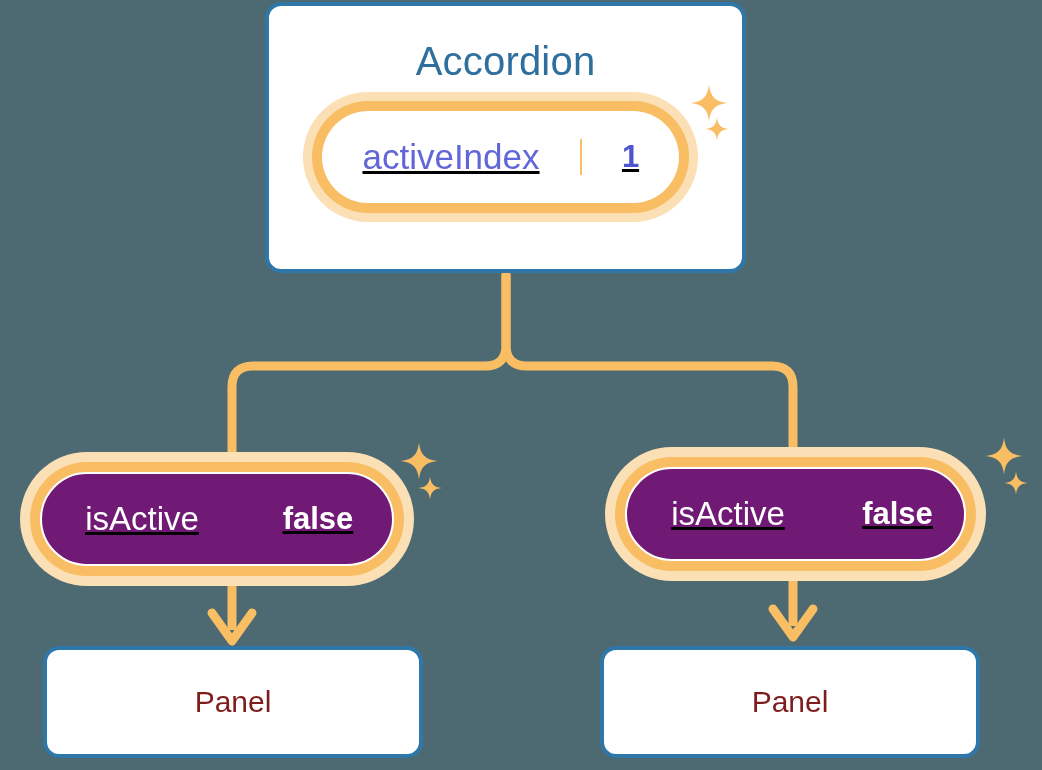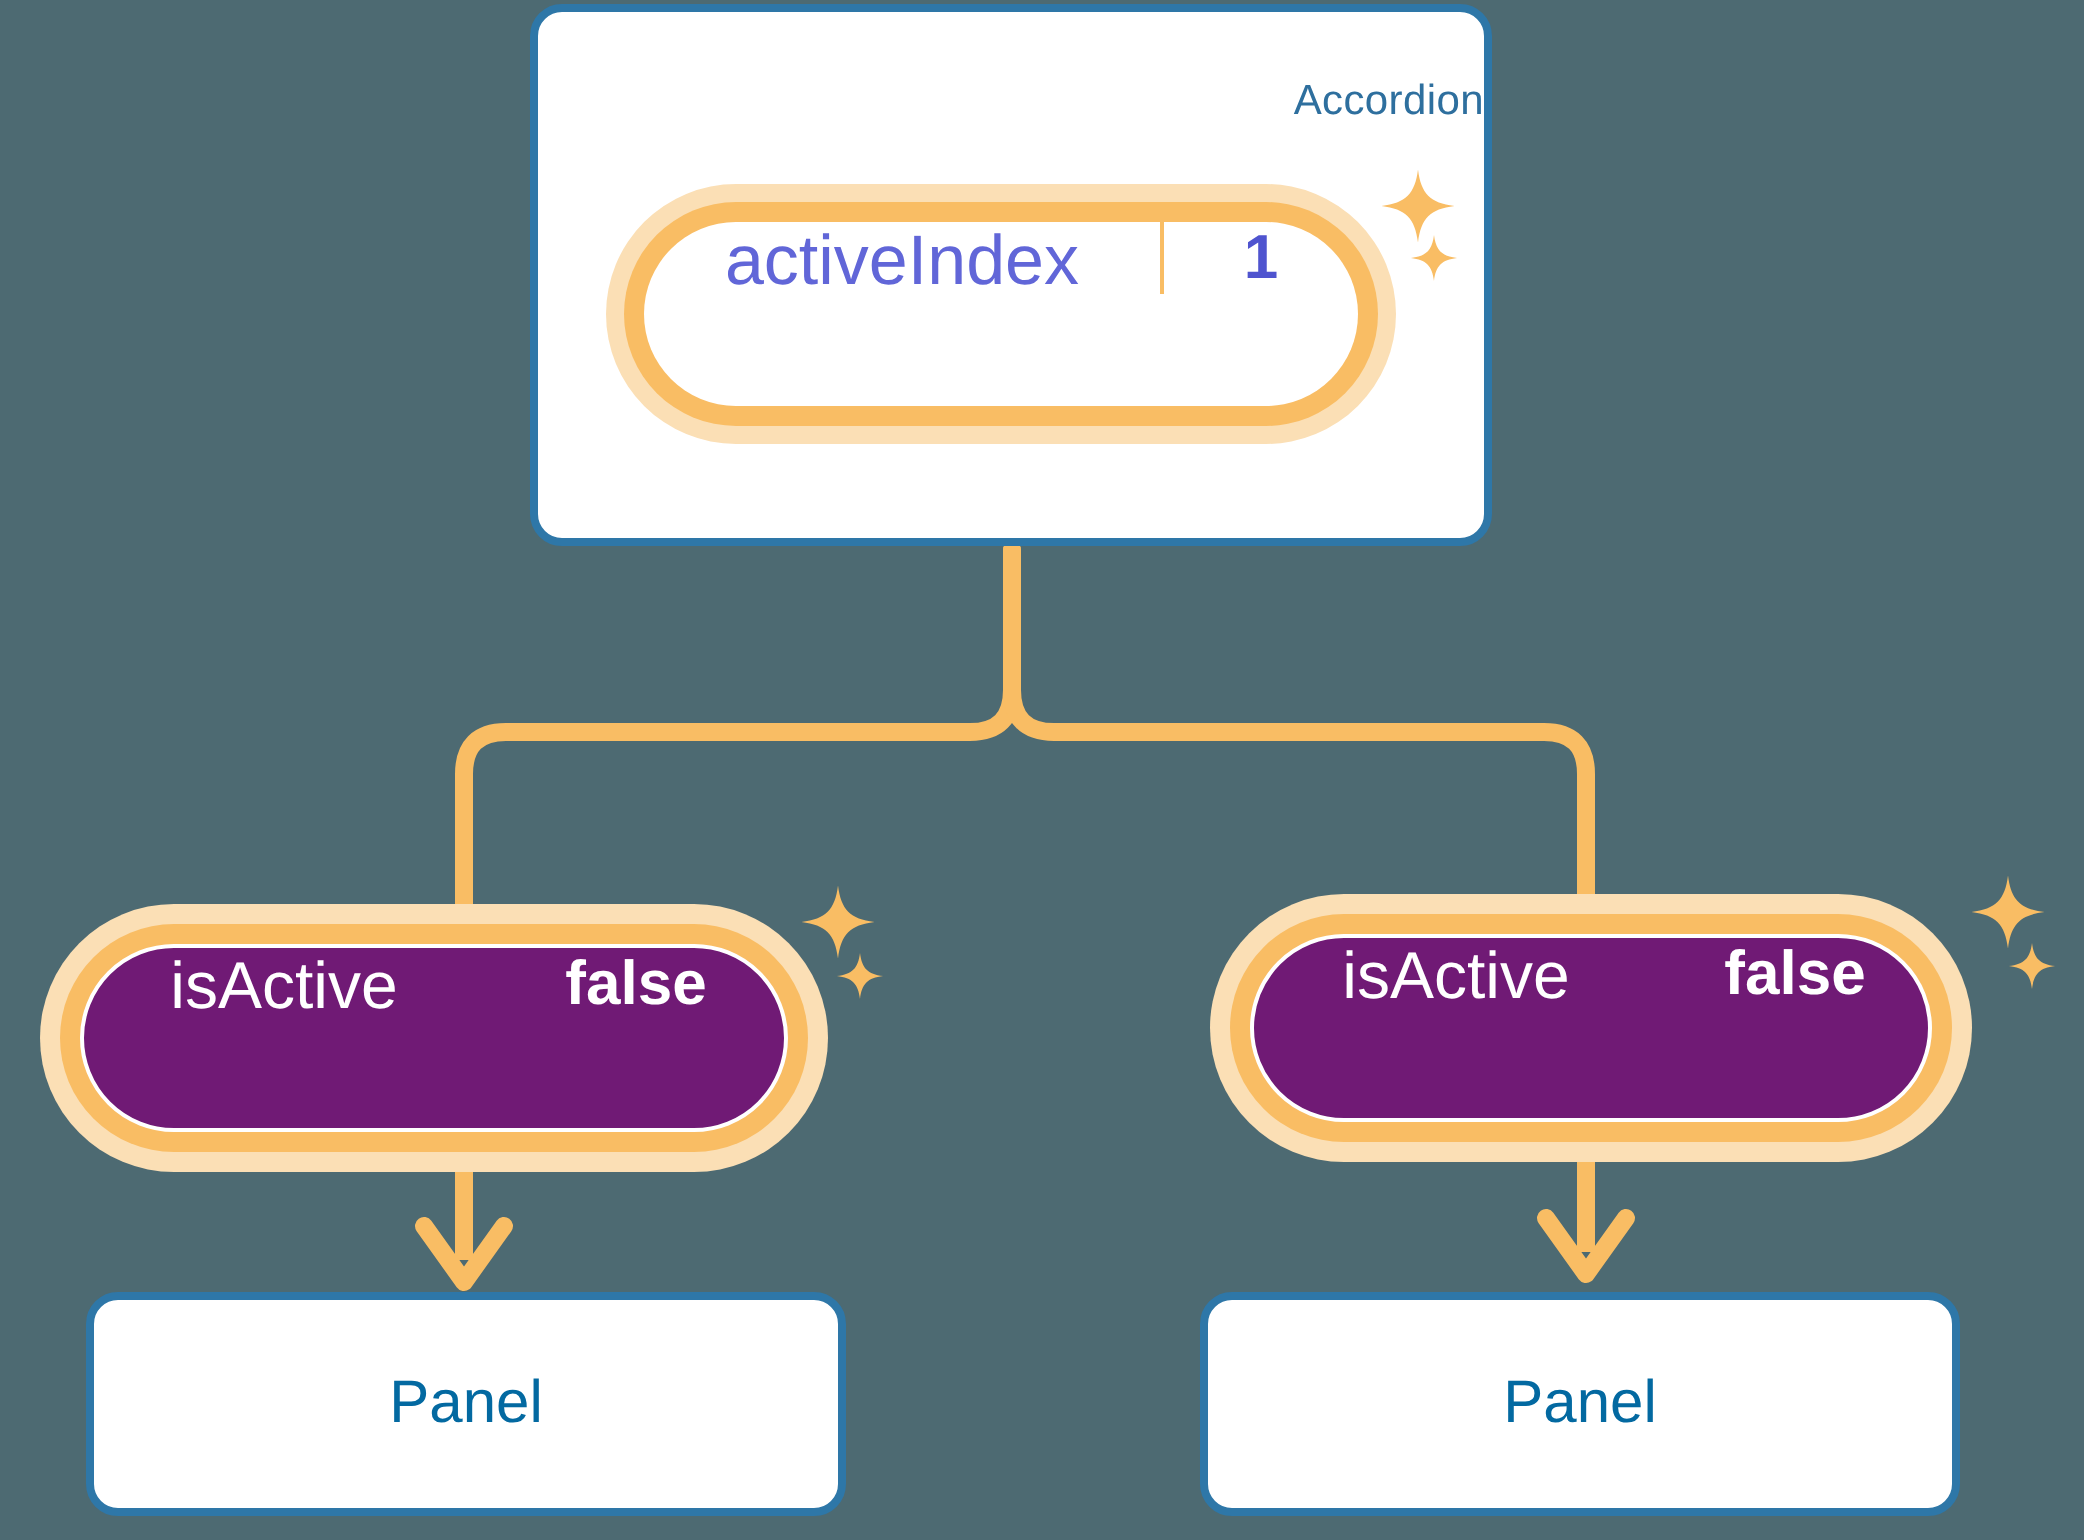--- a/index.html
+++ b/index.html
@@ -44,44 +44,44 @@
     left: 265px;
     top: 2px;
     width: 481px;
     height: 271px;
   }
 
   .card-title {
     position: absolute;
     left: 0;
     right: 0;
-    text-align: right;
+    text-align: center;
     color: #2e6f9e;
-    font-size: 21px;
+    font-size: 40px;
     font-weight: 400;
     letter-spacing: 0.2px;
   }
 
   #accordion-card .card-title { top: 33px; }
 
   
   .panel-card {
     position: absolute;
     top: 646px;
     width: 380px;
     height: 112px;
     display: flex;
     align-items: center;
     justify-content: center;
   }
   #panel-left  { left: 43px; }
   #panel-right { left: 600px; }
 
   .panel-label {
-    color: #0369a1;
+    color: #7f1d1d;
     font-size: 30px;
     font-weight: 400;
   }
 
   
   .pill-wrap {
     position: absolute;
   }
 
   
@@ -97,23 +97,24 @@
     position: absolute;
     border-radius: 999px;
     background: #f9bd64;
   }
 
   
   .pill-body {
     position: absolute;
     border-radius: 999px;
     display: flex;
-    align-items: flex-start;
+    align-items: center;
     overflow: hidden;
     box-sizing: border-box;
+    text-decoration: underline;
   }
 
   .pill-cell {
     display: flex;
     align-items: center;
     justify-content: center;
     box-sizing: border-box;
   }
 
   .pill-key {

